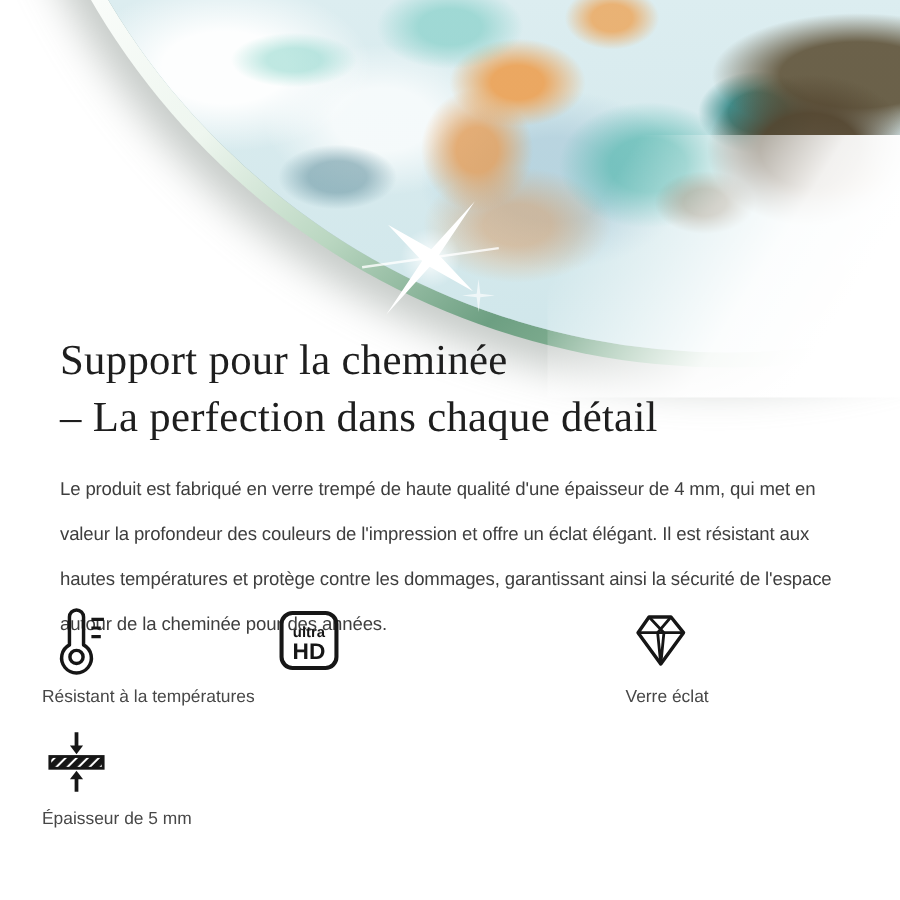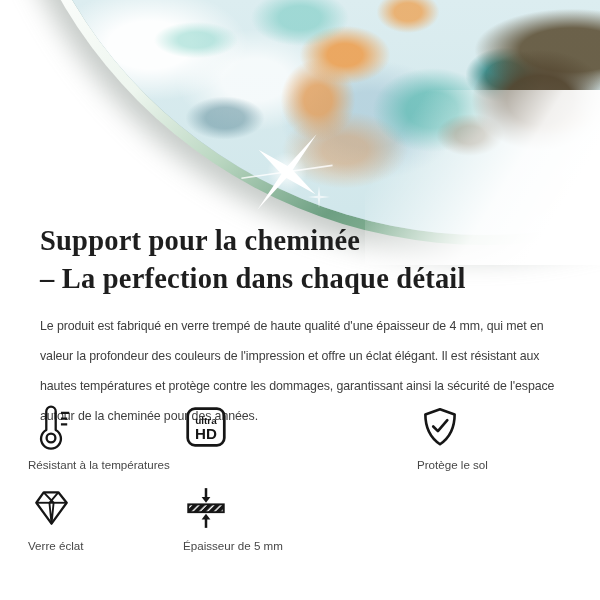--- a/index.html
+++ b/index.html
@@ -35,21 +35,21 @@
         radial-gradient(110px 70px at 255px 80px, rgba(255,255,255,.75) 30%, rgba(255,255,255,0) 72%),
         radial-gradient(80px 50px at 590px 205px, rgba(235,170,100,.50) 30%, rgba(235,170,100,0) 70%),
         linear-gradient(180deg,#dcedf0 0%,#cfe6ea 100%);}
   .art-fade{position:absolute;left:365px;top:90px;width:235px;height:175px;
       background:linear-gradient(122deg, rgba(255,255,255,0) 18%, rgba(255,255,255,.92) 58%, #ffffff 78%);}
   .sparkle{position:absolute;left:227px;top:112px;width:120px;height:120px;pointer-events:none;}
   .sparkle-small{position:absolute;left:306px;top:184px;width:26px;height:26px;opacity:.65;pointer-events:none;}
 
   
   .title{position:absolute;left:40px;top:222px;font-family:"Liberation Serif",serif;
-      font-size:28.5px;line-height:38px;color:#1e1e1e;font-weight:700;letter-spacing:.2px;}
+      font-size:28.5px;line-height:38px;color:#1e1e1e;font-weight:400;letter-spacing:.2px;}
   .description{position:absolute;left:40px;top:311px;width:534px;
       font-size:12.4px;line-height:30px;color:#3e3e3e;letter-spacing:-.1px;}
 
   
   .features{position:absolute;left:0;right:0;top:404px;padding:0 28px;display:grid;
       grid-template-columns:155px auto 155px;row-gap:14px;}
   .feature{display:flex;flex-direction:column;align-items:flex-start;}
   .feature svg{width:46px;height:46px;display:block;}
   .feature .flabel{margin-top:8px;font-size:11.6px;color:#474747;white-space:nowrap;}
   .ico{stroke:#161616;fill:none;stroke-width:2.2;}
@@ -107,27 +107,20 @@
     </div>
 
     <div class="feature">
       <svg class="ico" viewBox="0 0 44 44">
         <rect x="4.5" y="4.5" width="35" height="35" rx="7" stroke-width="2.6"></rect>
         <text class="ultra-txt" x="22" y="19.5" font-size="9.5" text-anchor="middle">ultra</text>
         <text class="ultra-txt" x="22" y="33.5" font-size="14.5" text-anchor="middle">HD</text>
       </svg>
     </div>
 
-    <div class="feature">
-      <svg class="ico" viewBox="0 0 44 44">
-        <path d="M22 5 L36 10 C36 22.5 31.5 32 22 38.5 C12.5 32 8 22.5 8 10 Z" stroke-width="2.5" stroke-linejoin="round"></path>
-        <path d="M15.5 21.5 L20 26 L29 15.5" stroke-width="2.5" stroke-linecap="round" stroke-linejoin="round"></path>
-      </svg>
-      <div class="flabel">Protège le sol</div>
-    </div>
 
     <div class="feature">
       <svg class="ico" viewBox="0 0 44 44">
         <path d="M8 17 L15 7 H29 L37 17 L22.5 37 Z" stroke-linejoin="round"></path>
         <path d="M8 17 H37" stroke-width="1.8"></path>
         <path d="M15 7 L24.5 17 M29 7 L20.5 17" stroke-width="1.8"></path>
         <path d="M20.5 17 L22.5 37 M24.5 17 L22.5 37" stroke-width="1.8"></path>
       </svg>
       <div class="flabel">Verre éclat</div>
     </div>

